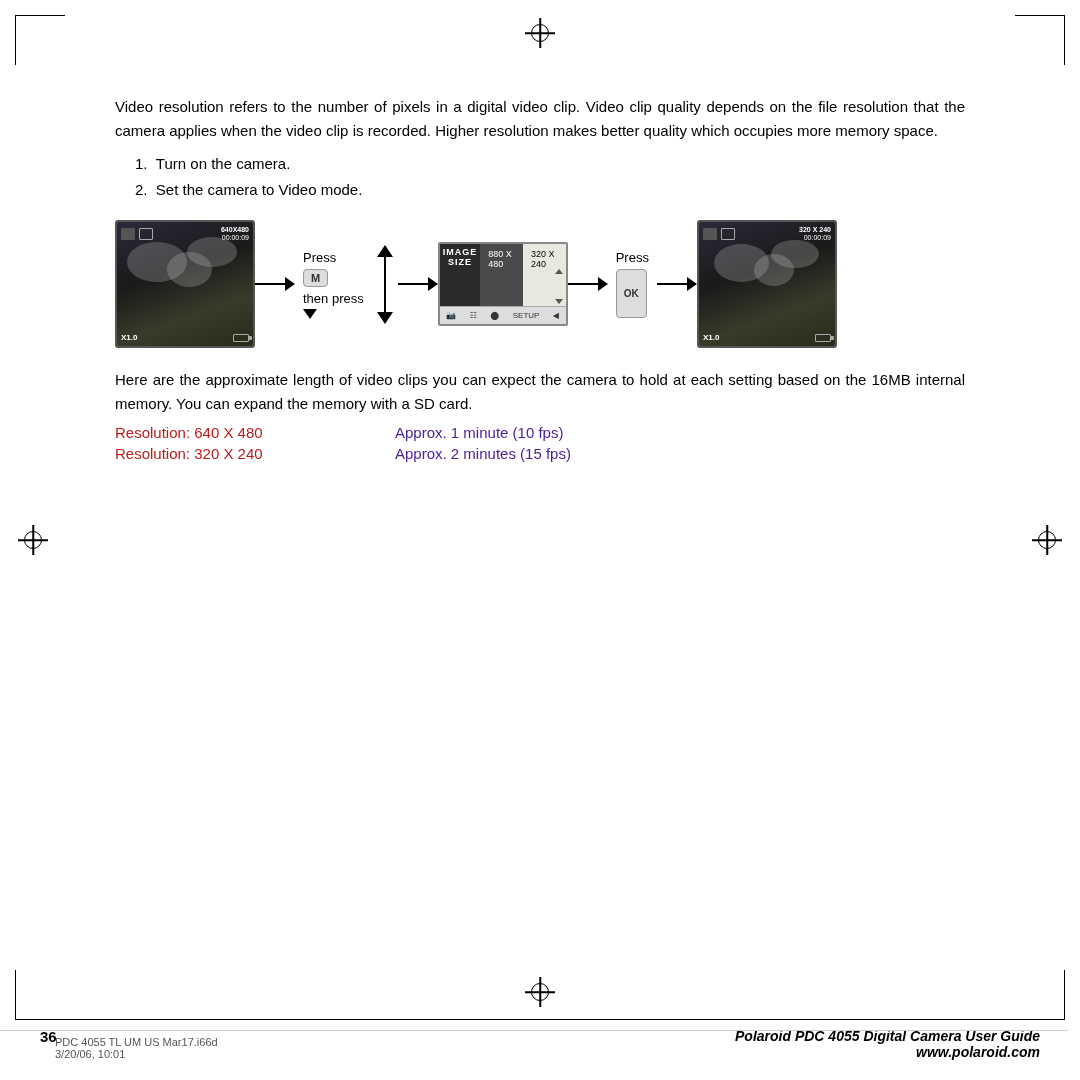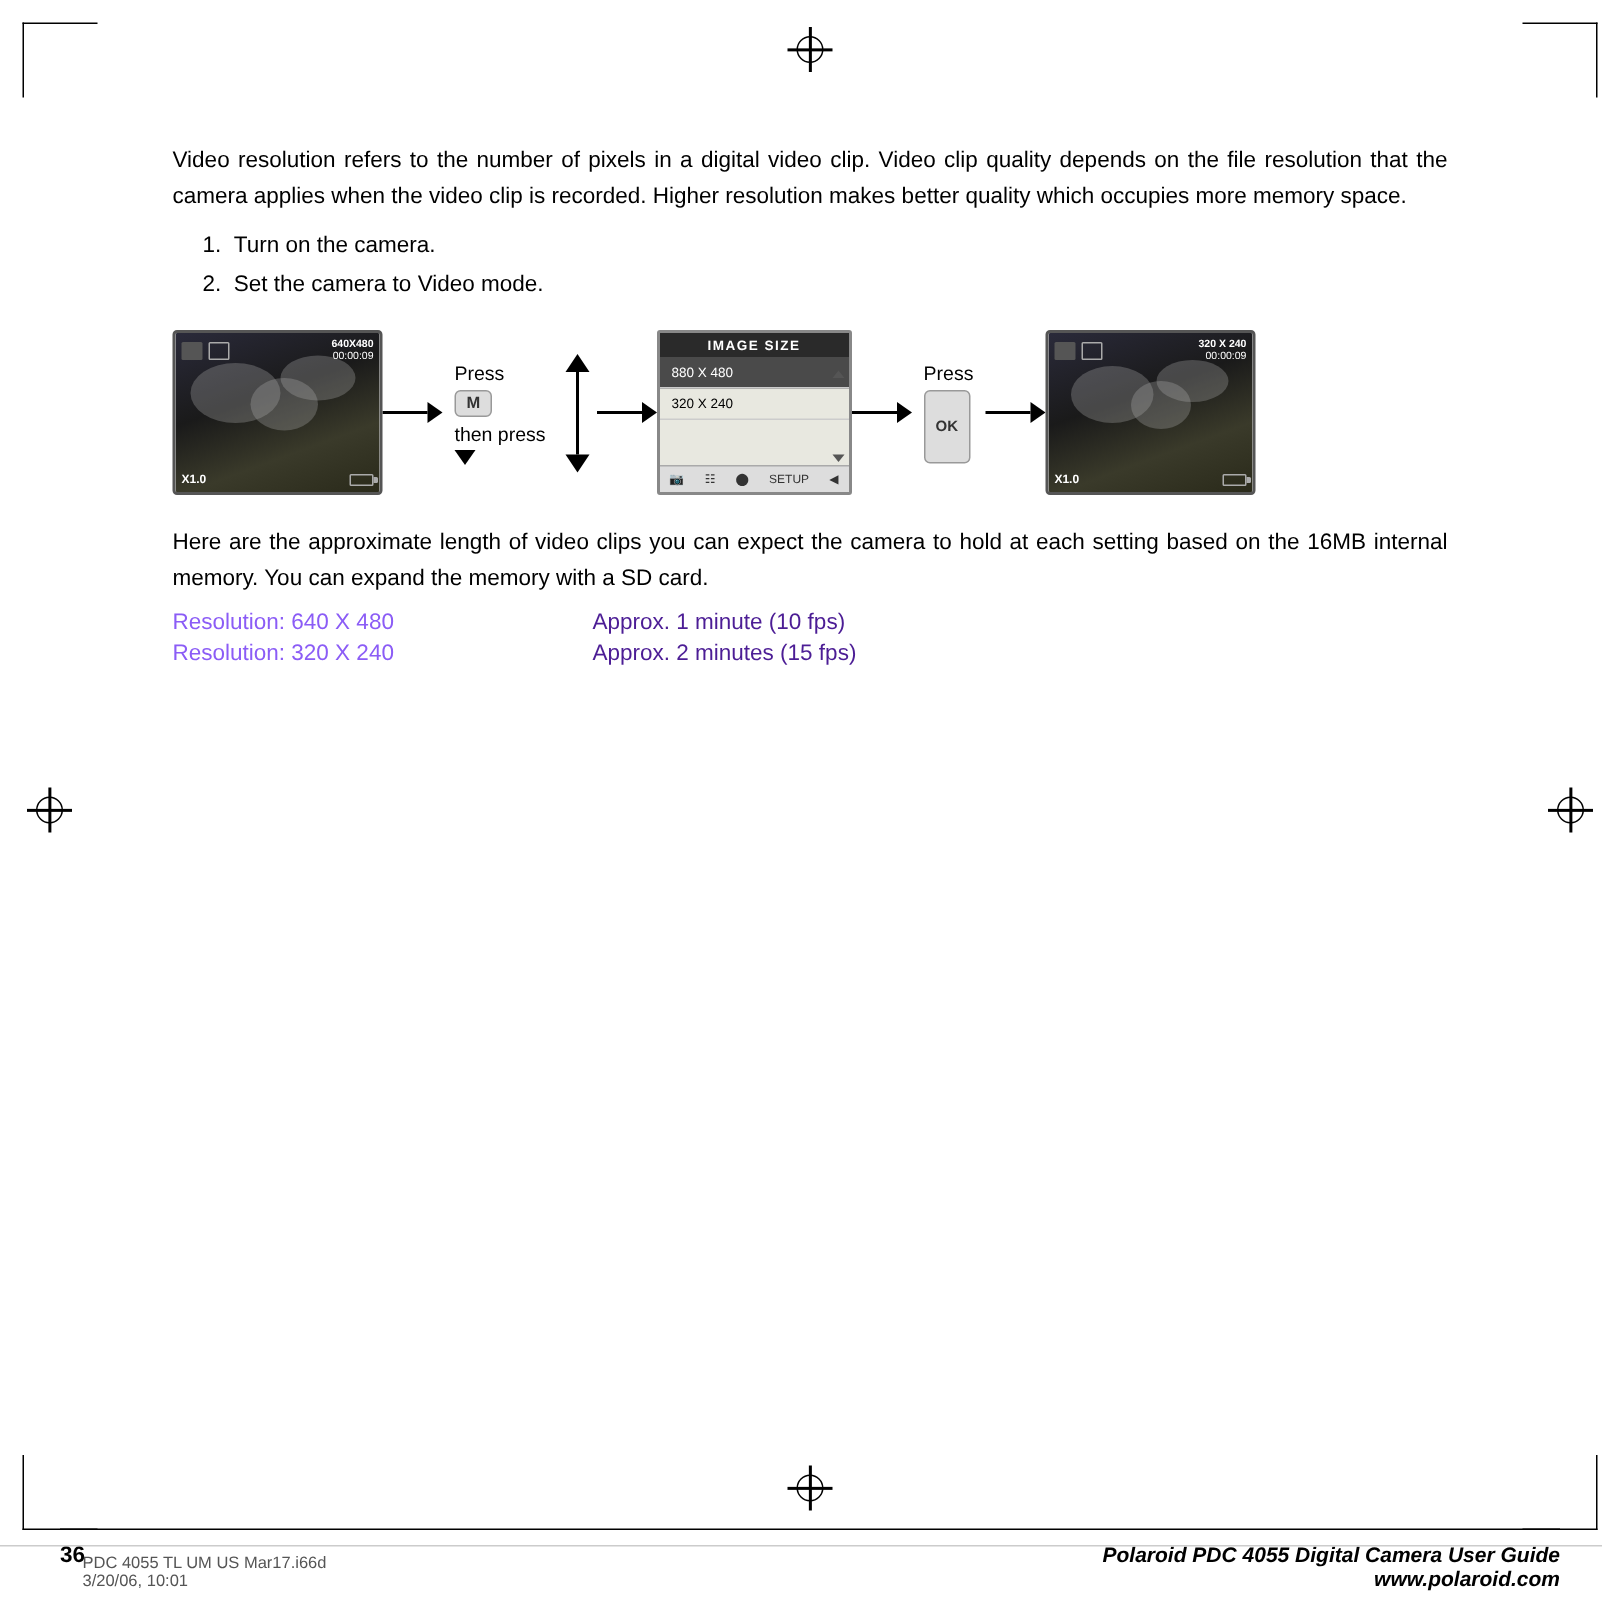--- a/index.html
+++ b/index.html
@@ -135,21 +135,21 @@
       display: flex;
       align-items: center;
       justify-content: flex-start;
       margin: 18px 0 20px 0;
       gap: 0px;
     }
 
     
     .cam-screen {
       width: 140px;
-      height: 110px;
+      height: 128px;
       background: #1a1a1a;
       border: 2px solid #555;
       border-radius: 3px;
       position: relative;
       overflow: hidden;
       flex-shrink: 0;
     }
 
     .cam-overlay-top {
       position: absolute;
@@ -302,27 +302,27 @@
       height: 0;
       border-left: 7px solid transparent;
       border-right: 7px solid transparent;
       border-top: 10px solid #000;
       margin-top: 3px;
     }
 
     
     .menu-screen {
       width: 130px;
-      height: 110px;
+      height: 84px;
       background: #e8e8e0;
       border: 2px solid #888;
       border-radius: 2px;
       position: relative;
       display: flex;
-      flex-direction: column;
+      flex-direction: row;
       overflow: hidden;
       flex-shrink: 0;
     }
 
     .menu-title-bar {
       background: #2a2a2a;
       color: #fff;
       font-size: 9px;
       font-weight: bold;
       text-align: center;
@@ -413,21 +413,21 @@
       gap: 4px 0;
       margin-top: 6px;
     }
 
     .res-row {
       display: contents;
     }
 
     .res-label {
       font-size: 15px;
-      color: #8b5cf6;
+      color: #b91c1c;
     }
 
     .res-value {
       font-size: 15px;
       color: #4c1d95;
     }
 
     
     .footer {
       position: absolute;

